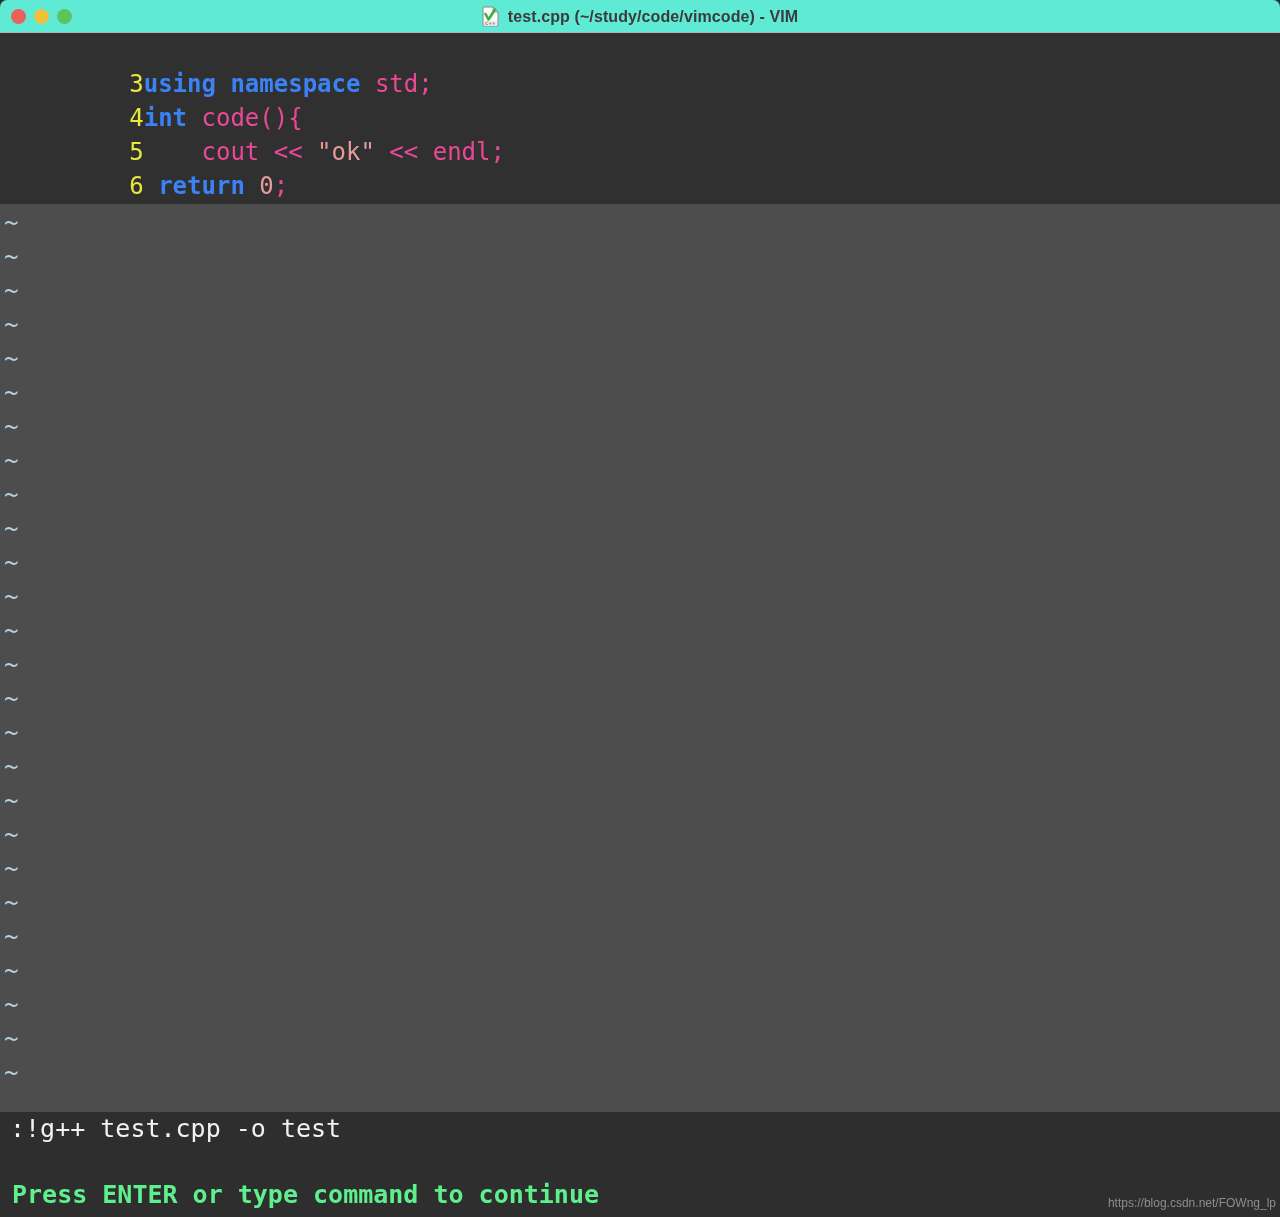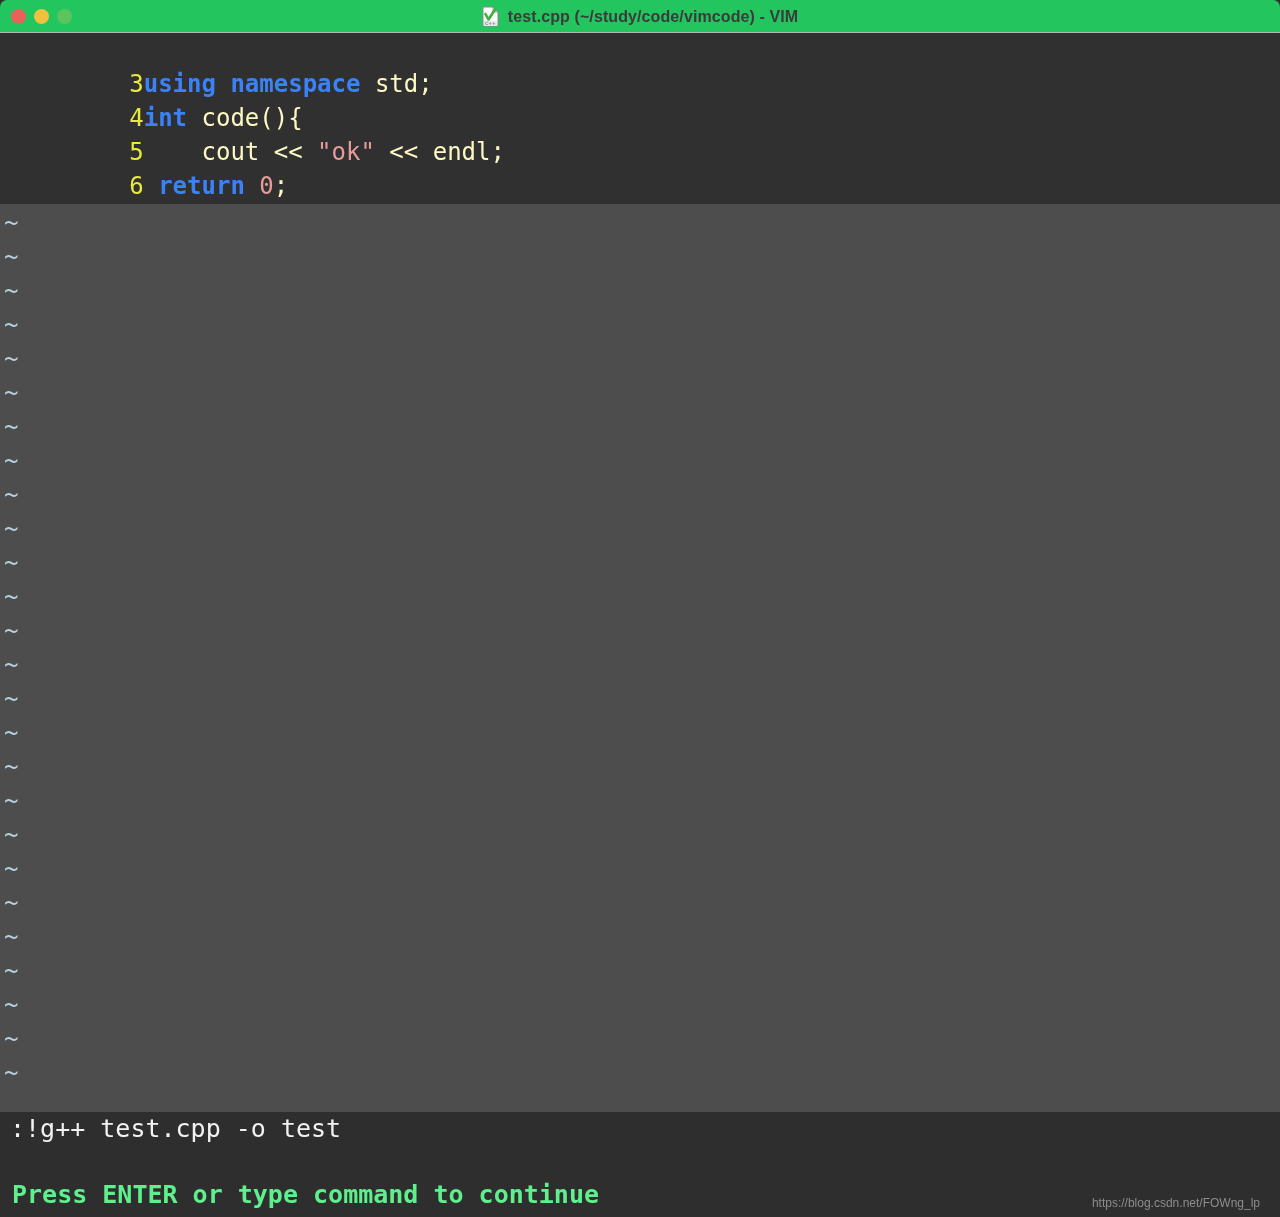--- a/index.html
+++ b/index.html
@@ -19,21 +19,21 @@
     width: 1280px;
     height: 1217px;
     background: #2e2e2e;
     overflow: hidden;
   }
 
   
   .titlebar {
     position: relative;
     height: 33px;
-    background: #22c55e;
+    background: #5eead4;
     border-top-left-radius: 7px;
     border-top-right-radius: 7px;
     display: flex;
     align-items: center;
     border-bottom: 1px solid #b4b4b4;
     box-sizing: border-box;
   }
   .traffic-lights {
     position: absolute;
     left: 11px;
@@ -100,21 +100,21 @@
     display: inline-block;
     width: 57px;
     text-align: right;
     color: #e9e93c;
     padding-right: 0;
     font-size: 24px;
   }
   .kw   { color: #3b82f6; font-weight: bold; }
   .str  { color: #e69a9a; }
   .num  { color: #e69a9a; }
-  .plain{ color: #fef9c3; }
+  .plain{ color: #ec4899; }
 
   
   .tilde-area {
     background: #4d4d4d;
     height: 908px;
     overflow: hidden;
     padding-top: 2px;
     box-sizing: border-box;
   }
   .tilde-line {
@@ -149,21 +149,21 @@
     line-height: 34px;
     font-size: 25px;
     font-weight: bold;
     color: #5df08c;
     padding-left: 12px;
     white-space: pre;
     font-family: "DejaVu Sans Mono", monospace;
   }
   .watermark {
     position: absolute;
-    right: 20px;
+    right: 4px;
     bottom: 7px;
     font-family: "Liberation Sans", sans-serif;
     font-size: 12px;
     color: #8d8d8d;
     white-space: nowrap;
     margin-left: 20px;
   }
 </style>
 </head>
 <body>

